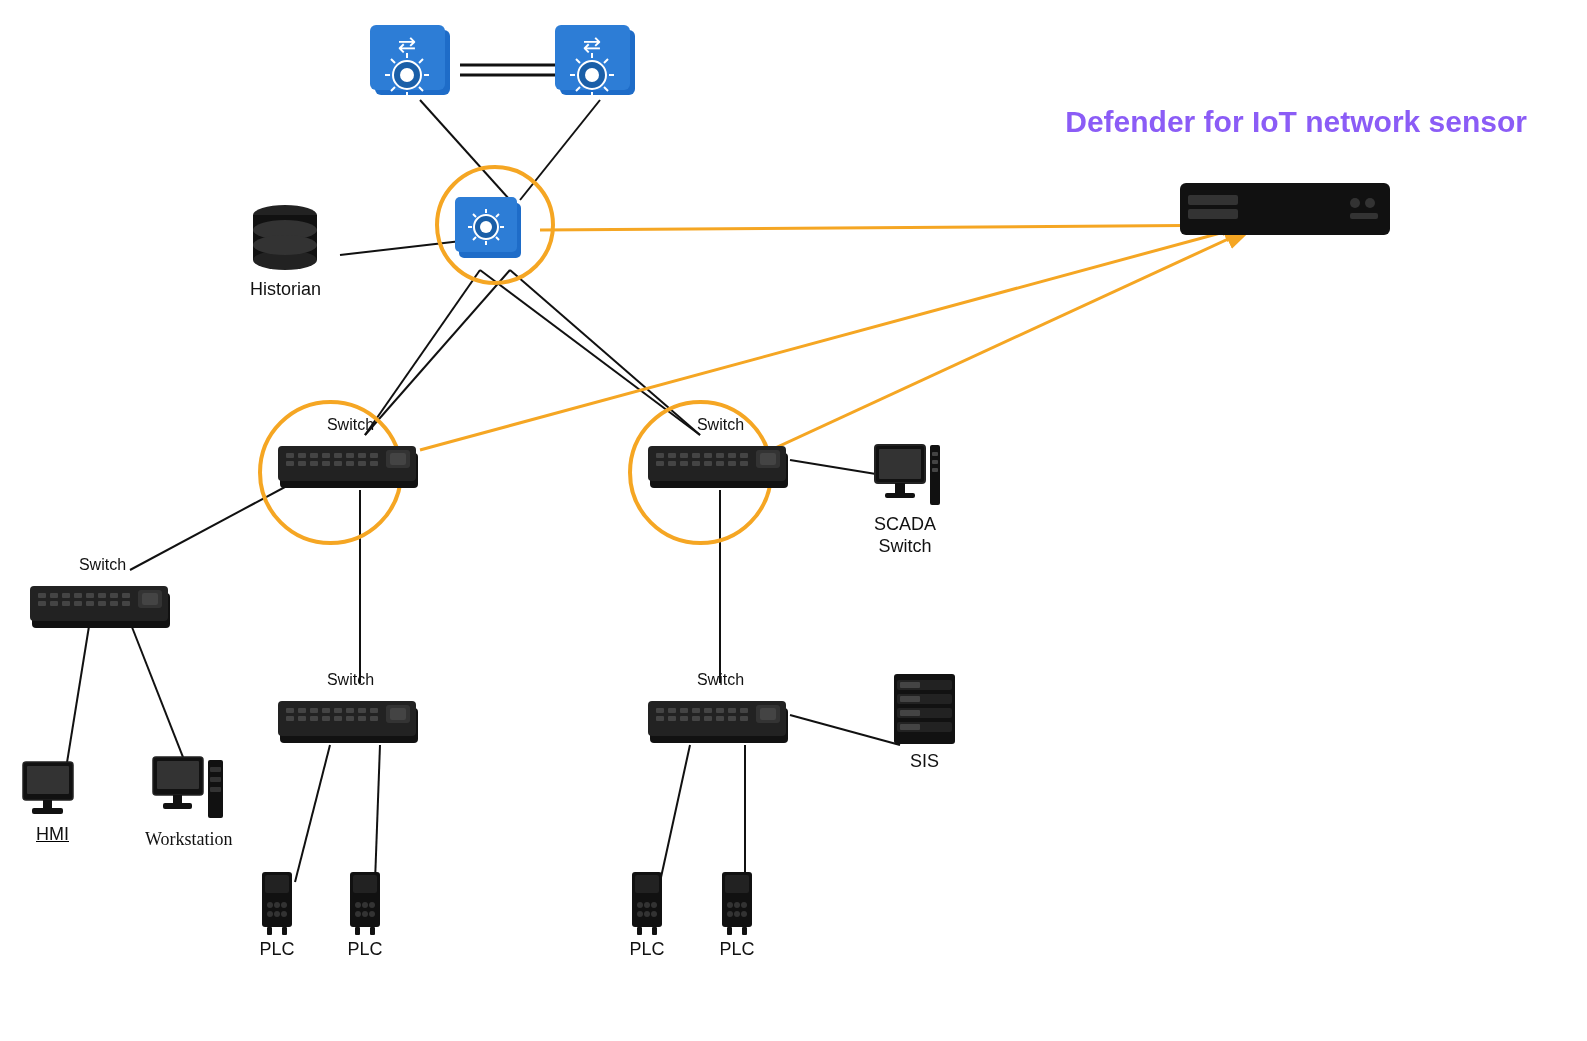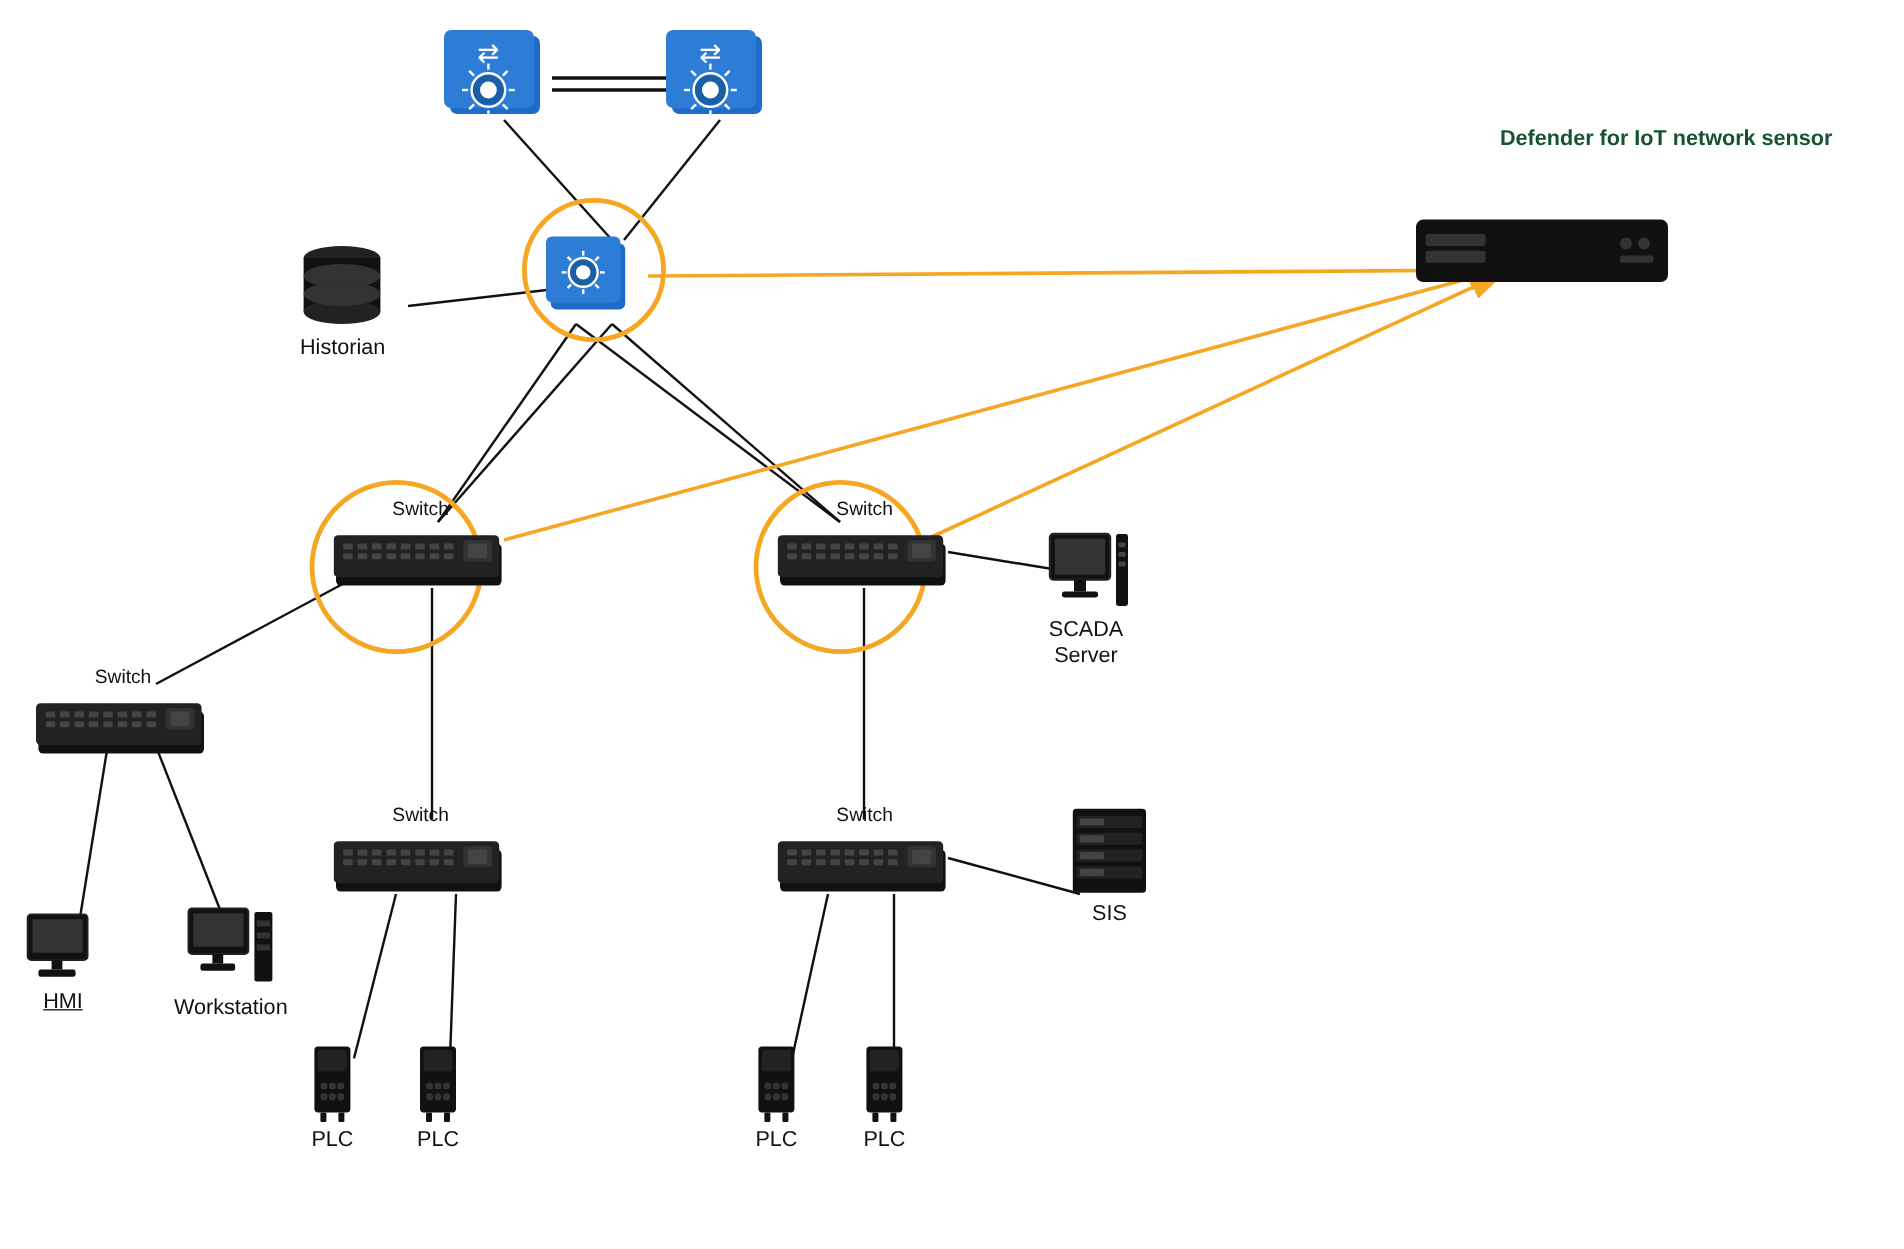--- a/index.html
+++ b/index.html
@@ -41,23 +41,23 @@
     .orange-ring {
       position: absolute;
       border-radius: 50%;
       border: 4px solid #f5a623;
       pointer-events: none;
     }
     .defender-label {
       position: absolute;
       top: 105px;
       right: 60px;
-      font-size: 18px;
+      font-size: 30px;
       font-weight: 600;
-      color: #14532d;
+      color: #8b5cf6;
     }
   </style>
 </head>
 <body>
 
 <div id="diagram">
 
   <div class="defender-label">Defender for IoT network sensor</div>
 
   <svg id="connections">
@@ -329,21 +329,21 @@
 
       <rect x="25" y="43" width="10" height="10" fill="#111"></rect>
       <rect x="15" y="53" width="30" height="5" rx="2" fill="#111"></rect>
 
       <rect x="60" y="5" width="10" height="60" rx="2" fill="#111"></rect>
       <rect x="62" y="12" width="6" height="4" rx="1" fill="#444"></rect>
       <rect x="62" y="20" width="6" height="4" rx="1" fill="#444"></rect>
       <rect x="62" y="28" width="6" height="4" rx="1" fill="#444"></rect>
     </svg>
     <span class="node-label" style="white-space:pre-line; text-align:center;">SCADA
-Server</span>
+Switch</span>
   </div>
 
   <div class="node" style="left: 892px; top: 672px;">
     <svg width="65" height="75" viewBox="0 0 65 75">
 
       <rect x="2" y="2" width="61" height="70" rx="3" fill="#111"></rect>
       <rect x="5" y="8" width="55" height="10" rx="2" fill="#222"></rect>
       <rect x="5" y="22" width="55" height="10" rx="2" fill="#222"></rect>
       <rect x="5" y="36" width="55" height="10" rx="2" fill="#222"></rect>
       <rect x="5" y="50" width="55" height="10" rx="2" fill="#222"></rect>
@@ -361,21 +361,21 @@
       <rect x="3" y="2" width="50" height="38" rx="3" fill="#111" stroke="#222" stroke-width="1.5"></rect>
       <rect x="7" y="6" width="42" height="28" rx="1" fill="#333"></rect>
 
       <rect x="23" y="40" width="9" height="8" fill="#111"></rect>
 
       <rect x="12" y="48" width="31" height="6" rx="2" fill="#111"></rect>
     </svg>
     <span class="node-label">HMI</span>
   </div>
 
-  <div class="node" style="left: 145px; top: 755px;">
+  <div class="node" style="left: 145px; top: 755px; font-family: Liberation Serif, serif;">
     <svg width="75" height="70" viewBox="0 0 75 70">
 
       <rect x="2" y="2" width="50" height="38" rx="3" fill="#111" stroke="#222" stroke-width="1.5"></rect>
       <rect x="6" y="6" width="42" height="28" rx="1" fill="#333"></rect>
 
       <rect x="22" y="40" width="9" height="8" fill="#111"></rect>
       <rect x="12" y="48" width="29" height="6" rx="2" fill="#111"></rect>
 
       <rect x="57" y="5" width="15" height="58" rx="2" fill="#111"></rect>
       <rect x="59" y="12" width="11" height="5" rx="1" fill="#333"></rect>

